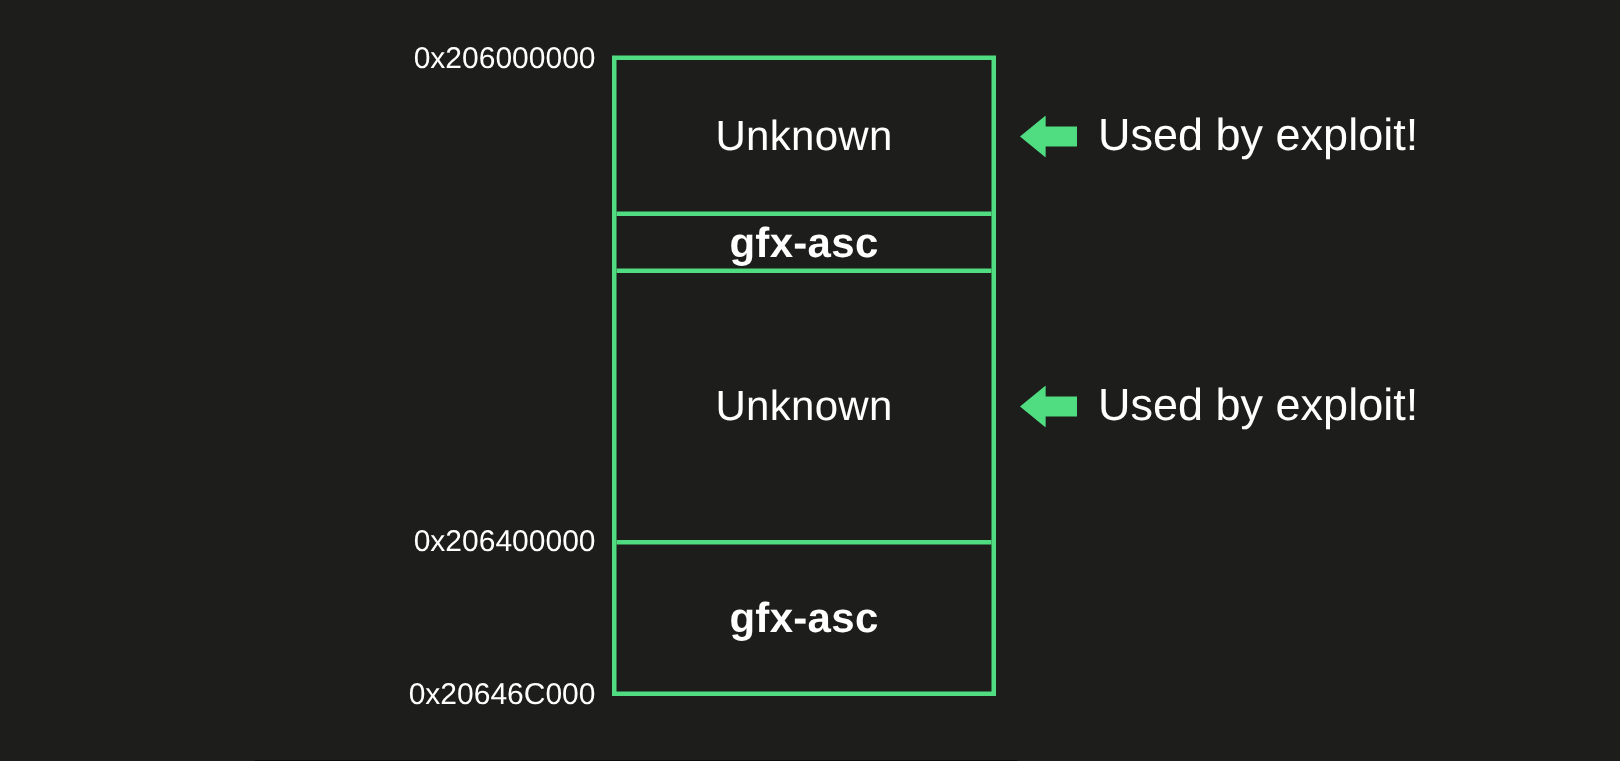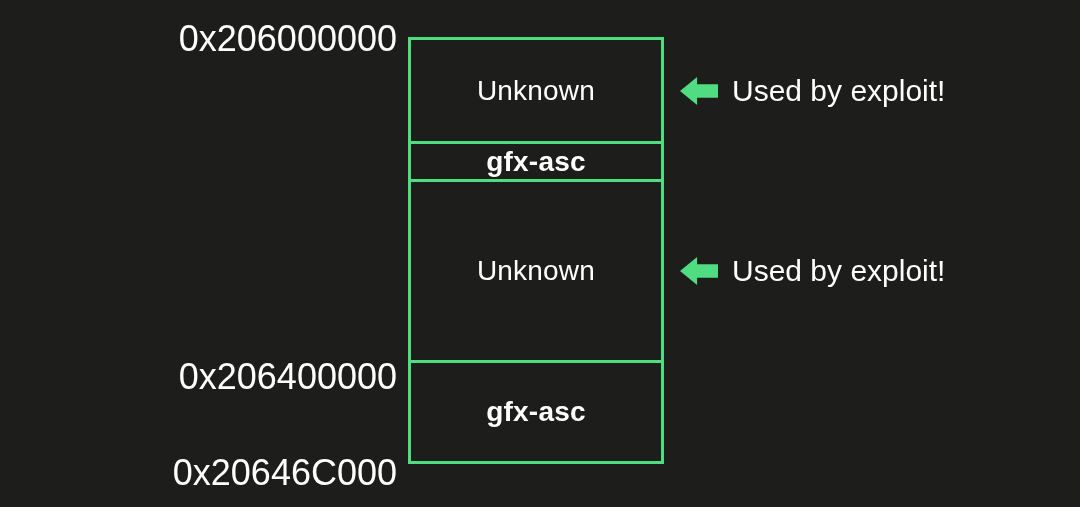--- a/index.html
+++ b/index.html
@@ -36,29 +36,29 @@
   .region-unknown-1{height:104px;}
   .region-gfx-1{height:38px;font-weight:bold;}
   .region-unknown-2{height:181px;}
   .region-gfx-2{flex:1;font-weight:bold;}
 
   
   .addr{
     position:absolute;
     right:683px;
     height:28px;line-height:28px;
-    font-size:36px;
+    font-size:20px;
     white-space:nowrap;
     text-align:center;
   }
   .addr-0{top:25px;}
   .addr-1{top:128px;}
   .addr-2{top:167px;}
-  .addr-3{top:363px;}
-  .addr-4{top:449px;margin-top:10px;}
+  .addr-3{top:347px;}
+  .addr-4{top:449px;}
 
   
   .annotation{
     position:absolute;
     left:680px;
     height:30px;
     display:flex;align-items:center;gap:14px;
     white-space:nowrap;
   }
   .annotation-0{top:76px;}

